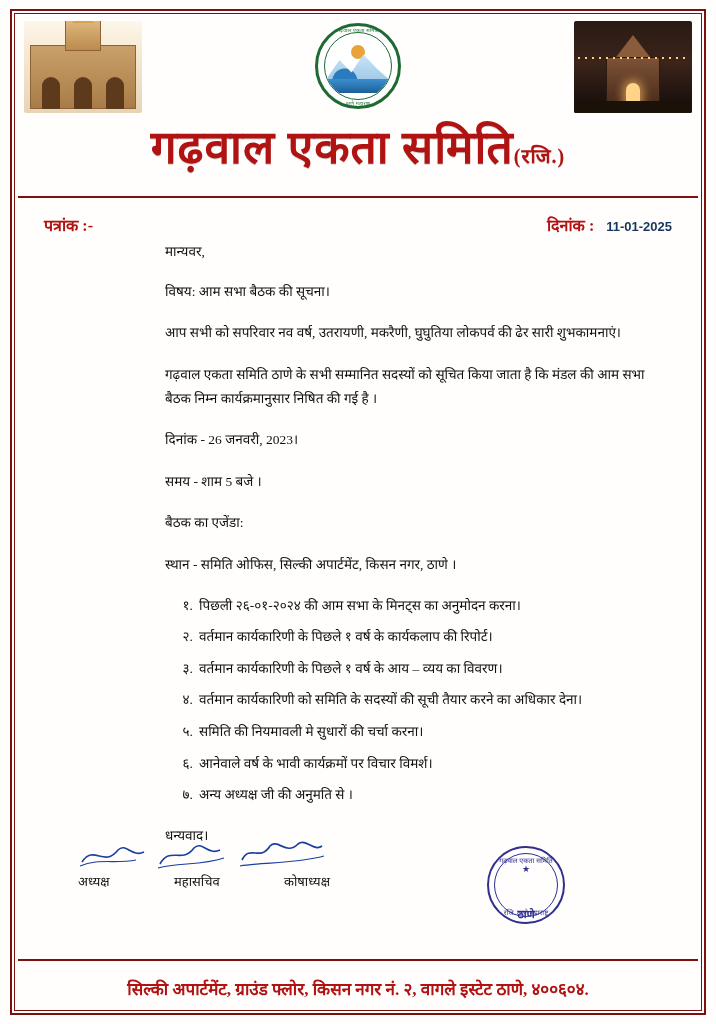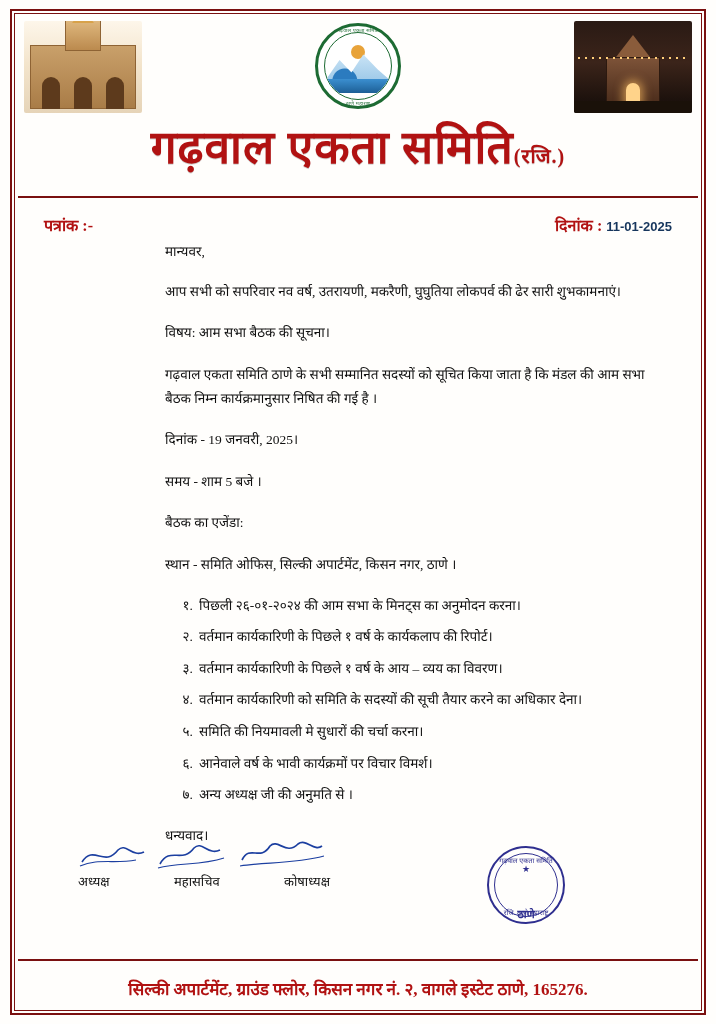--- a/index.html
+++ b/index.html
@@ -253,21 +253,21 @@
     justify-content: space-between;
     align-items: baseline;
     font-family: "Liberation Serif", serif;
     color: #b11212;
     font-size: 16px;
     font-weight: bold;
   }
   .meta-date {
     display: flex;
     align-items: baseline;
-    gap: 4px;
+    gap: 12px;
   }
   .meta-date .value {
     color: #17365d;
     font-weight: bold;
     font-size: 13px;
     font-family: "Liberation Sans", sans-serif;
     text-align: right;
   }
 
   
@@ -452,24 +452,24 @@
       <span>पत्रांक :-</span>
     </div>
     <div class="meta-date">
       <span>दिनांक :</span>
       <span class="value">11-01-2025</span>
     </div>
   </div>
 
   <div class="body-text">
     <p class="tight">मान्यवर,</p>
+    <p>विषय: आम सभा बैठक की सूचना।</p>
     <p>आप सभी को सपरिवार नव वर्ष, उतरायणी, मकरैणी, घुघुतिया लोकपर्व  की ढेर सारी शुभकामनाएं।</p>
-    <p>विषय: आम सभा बैठक की सूचना।</p>
     <p>गढ़वाल एकता समिति ठाणे के सभी सम्मानित सदस्यों को सूचित किया जाता है  कि मंडल की आम सभा बैठक निम्न कार्यक्रमानुसार निषित की गई है ।</p>
-    <p>दिनांक  -  19 जनवरी, 2025।</p>
+    <p>दिनांक  -  26 जनवरी, 2023।</p>
     <p>समय    -  शाम 5 बजे ।</p>
     <p>बैठक का एजेंडा:</p>
     <p>स्थान    -  समिति ओफिस, सिल्की अपार्टमेंट, किसन नगर, ठाणे ।</p>
 
     <ul class="agenda">
       <li>
         <span class="num">१.</span>
         <span>पिछली २६-०१-२०२४ की आम सभा के मिनट्स का अनुमोदन करना।</span>
       </li>
       <li>
@@ -524,15 +524,15 @@
     <div class="o2"></div>
     <div class="star">★</div>
     <div class="seal-text">
       <div class="st-top">गढ़वाल एकता समिति</div>
       <div class="st-mid">ठाणे</div>
       <div class="st-bottom">रजि. ठाणे महाराष्ट्र</div>
     </div>
   </div>
 
   <div class="footer-rule"></div>
-  <div class="footer">सिल्की अपार्टमेंट, ग्राउंड फ्लोर, किसन नगर नं. २, वागले इस्टेट ठाणे, 165276.</div>
+  <div class="footer">सिल्की अपार्टमेंट, ग्राउंड फ्लोर, किसन नगर नं. २, वागले इस्टेट ठाणे, ४००६०४.</div>
 
 </div>
 
 </body></html>

